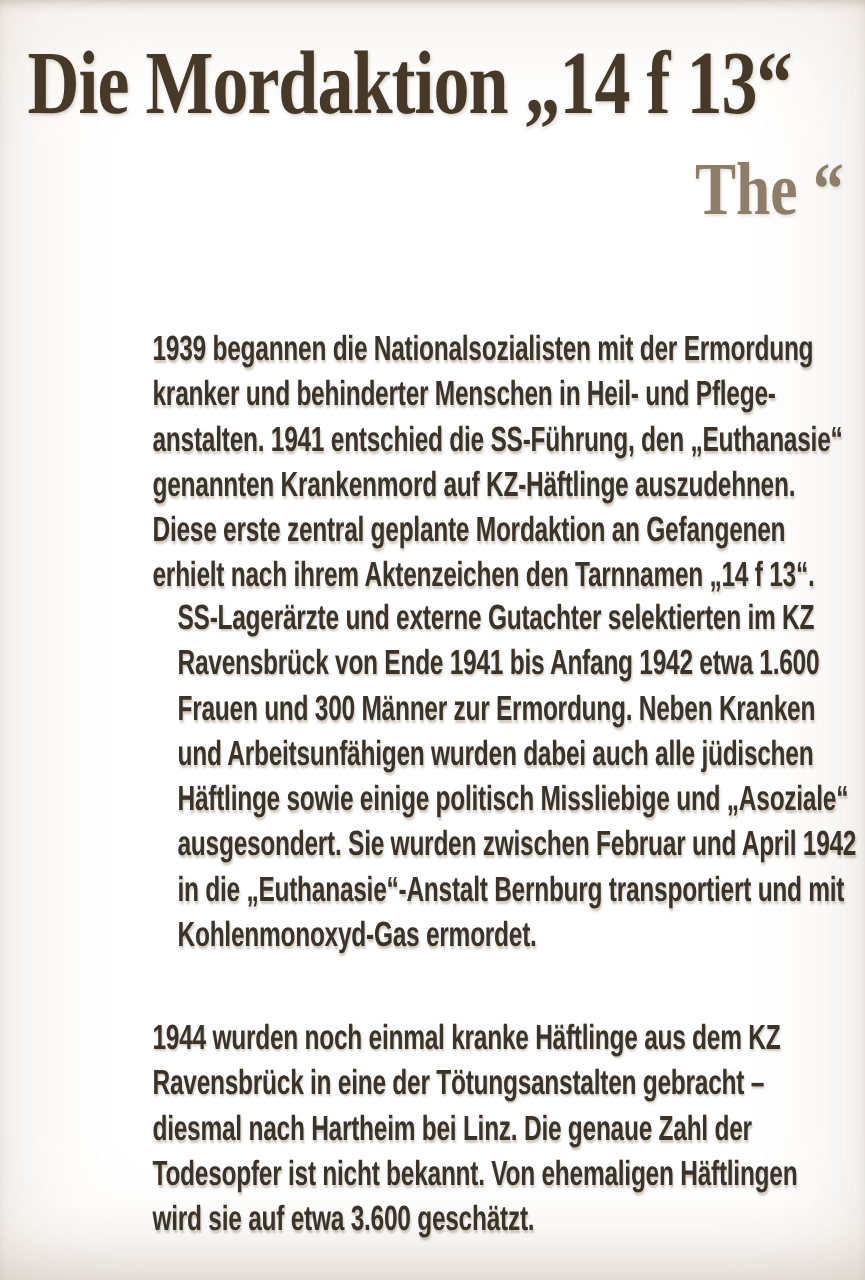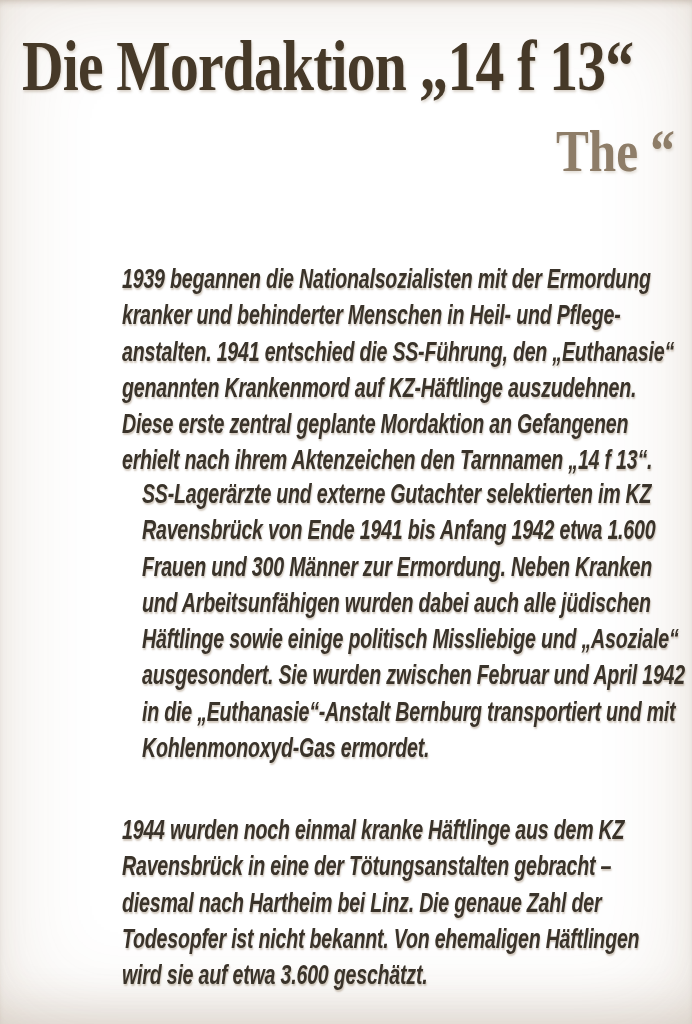--- a/index.html
+++ b/index.html
@@ -69,21 +69,20 @@
     transform: scaleX(0.82);
     transform-origin: left top;
     text-shadow: 1px 2px 3px rgba(105, 75, 40, 0.18);
   }
 
   .para {
     position: absolute;
     left: 122px;
     width: 560px;
     color: var(--body_text);
-    font-style: italic;
   }
   .para .line {
     height: 36.3px;
     line-height: 36.3px;
     font-size: 28px;
     font-weight: 700;
     letter-spacing: -0.3px;
     white-space: nowrap;
     transform: scaleX(0.70);
     transform-origin: left center;

